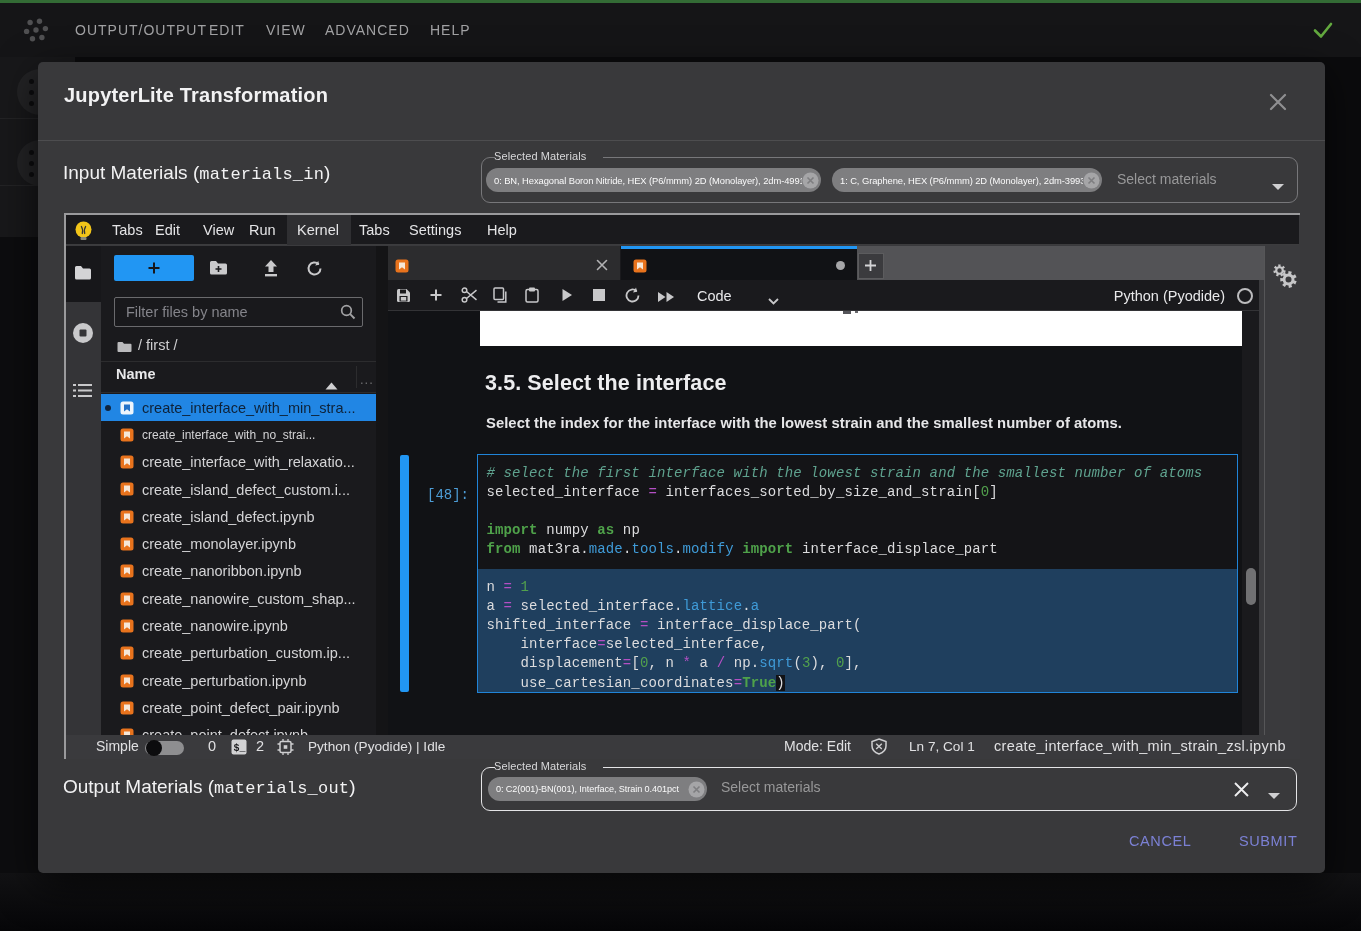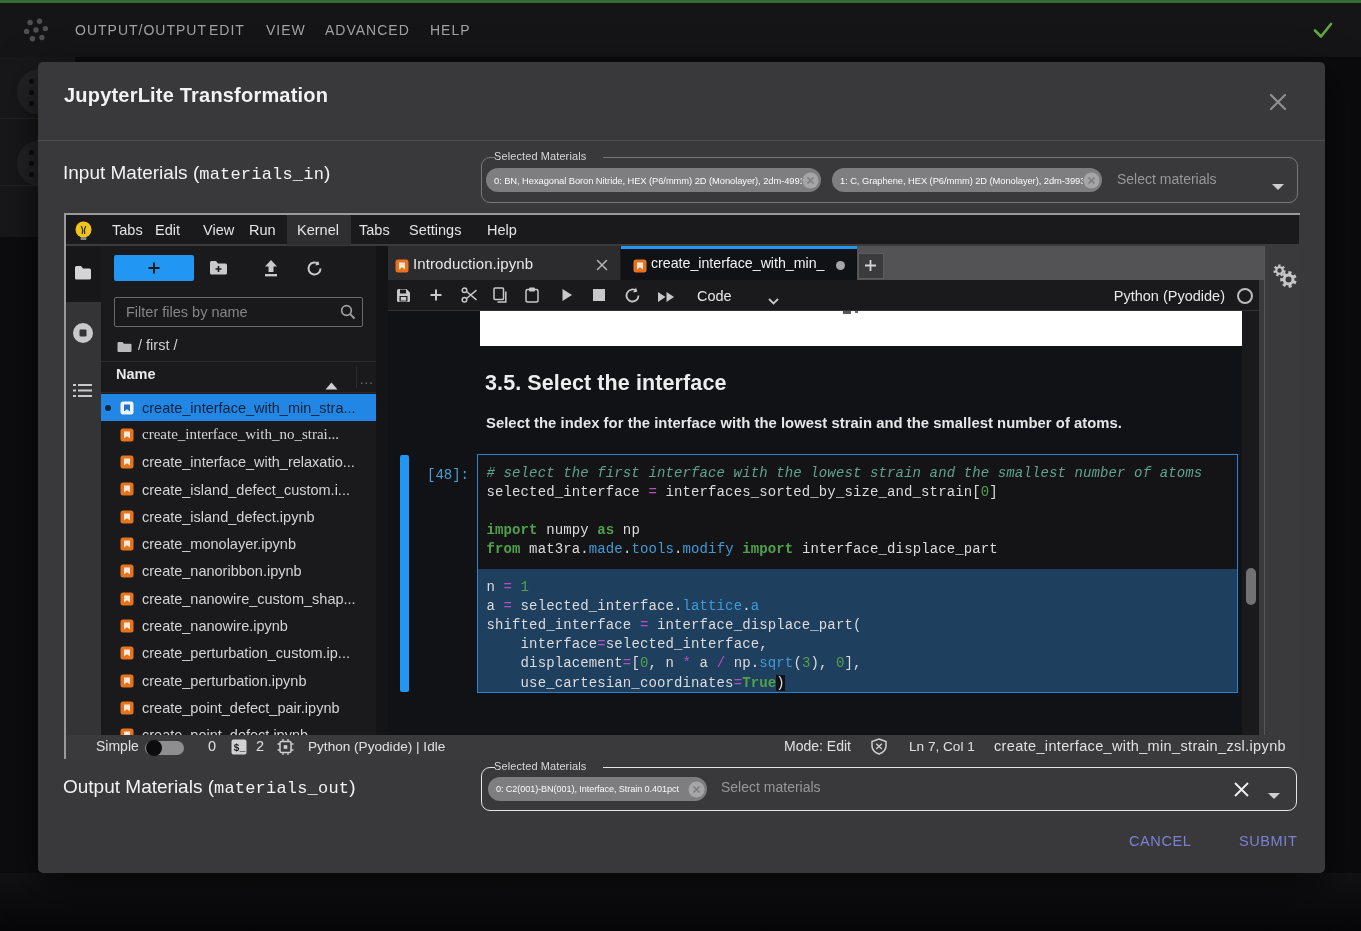--- a/index.html
+++ b/index.html
@@ -146,21 +146,21 @@
 <div class="abs" style="left:105px;top:405.0px;width:6px;height:6px;background:#10253e;border-radius:50%;"></div>
 <div class="abs" style="left:120px;top:400.5px;width:14px;height:14px;"><svg width="14" height="14">
         <rect x="0.5" y="0.5" width="13" height="13" rx="2.5" fill="#eef5fc"></rect>
         <path d="M4 3.5 L10 3.5 L10 10.5 L7 8.2 L4 10.5 Z" fill="#2472c8"></path>
       </svg></div>
 <div class="abs" style="left:142px;top:394.0px;width:230px;height:27.3px;display:flex;align-items:center;font-size:14.5px;color:#0e2238;white-space:nowrap;overflow:hidden;">create_interface_with_min_stra...</div>
 <div class="abs" style="left:120px;top:427.8px;width:14px;height:14px;"><svg width="14" height="14">
         <rect x="0.5" y="0.5" width="13" height="13" rx="2.5" fill="#e8731d"></rect>
         <path d="M4 3.5 L10 3.5 L10 10.5 L7 8.2 L4 10.5 Z" fill="#f6e7d8"></path>
       </svg></div>
-<div class="abs" style="left:142px;top:421.3px;width:230px;height:27.3px;display:flex;align-items:center;font-size:15px;color:#d4d4d6;white-space:nowrap;overflow:hidden;font-family:Liberation Serif, serif;">create_interface_with_no_strai...</div>
+<div class="abs" style="left:142px;top:421.3px;width:230px;height:27.3px;display:flex;align-items:center;font-size:12px;color:#d4d4d6;white-space:nowrap;overflow:hidden;">create_interface_with_no_strai...</div>
 <div class="abs" style="left:120px;top:455.1px;width:14px;height:14px;"><svg width="14" height="14">
         <rect x="0.5" y="0.5" width="13" height="13" rx="2.5" fill="#e8731d"></rect>
         <path d="M4 3.5 L10 3.5 L10 10.5 L7 8.2 L4 10.5 Z" fill="#f6e7d8"></path>
       </svg></div>
 <div class="abs" style="left:142px;top:448.6px;width:230px;height:27.3px;display:flex;align-items:center;font-size:14.5px;color:#d4d4d6;white-space:nowrap;overflow:hidden;">create_interface_with_relaxatio...</div>
 <div class="abs" style="left:120px;top:482.40000000000003px;width:14px;height:14px;"><svg width="14" height="14">
         <rect x="0.5" y="0.5" width="13" height="13" rx="2.5" fill="#e8731d"></rect>
         <path d="M4 3.5 L10 3.5 L10 10.5 L7 8.2 L4 10.5 Z" fill="#f6e7d8"></path>
       </svg></div>
 <div class="abs" style="left:142px;top:475.90000000000003px;width:230px;height:27.3px;display:flex;align-items:center;font-size:14.5px;color:#d4d4d6;white-space:nowrap;overflow:hidden;">create_island_defect_custom.i...</div>
@@ -209,31 +209,29 @@
         <path d="M4 3.5 L10 3.5 L10 10.5 L7 8.2 L4 10.5 Z" fill="#f6e7d8"></path>
       </svg></div>
 <div class="abs" style="left:142px;top:721.5999999999997px;width:230px;height:27.3px;display:flex;align-items:center;font-size:14.5px;color:#d4d4d6;white-space:nowrap;overflow:hidden;">create_point_defect.ipynb</div>
 <div class="abs" style="left:376px;top:246px;width:12px;height:489px;background:#141416;"></div>
 <div class="abs" style="left:388px;top:246px;width:876px;height:34px;background:#535356;"></div>
 <div class="abs" style="left:388px;top:246px;width:233px;height:34px;background:#2c2c2e;border-right:1px solid #1a1a1d;"></div>
 <div class="abs" style="left:395px;top:259px;width:13px;height:13px;"><svg width="14" height="14">
         <rect x="0.5" y="0.5" width="13" height="13" rx="2.5" fill="#e8731d"></rect>
         <path d="M4 3.5 L10 3.5 L10 10.5 L7 8.2 L4 10.5 Z" fill="#f6e7d8"></path>
       </svg></div>
-<div class="abs" style="left:413px;top:246px;width:160px;height:34px;display:flex;align-items:center;font-size:15px;letter-spacing:0.1px;color:#e8e8ea;">Introduction.ipynb</div>
 <div class="abs" style="left:595px;top:258px;width:14px;height:14px;"><svg width="14" height="14">
         <path d="M2.5 2.5 L11.5 11.5 M11.5 2.5 L2.5 11.5" stroke="#b2b2b4" stroke-width="1.6" stroke-linecap="round"></path>
       </svg></div>
 <div class="abs" style="left:621px;top:246px;width:236px;height:34px;background:#111215;"></div>
 <div class="abs" style="left:621px;top:246px;width:236px;height:3px;background:#2196f3;"></div>
 <div class="abs" style="left:633px;top:259px;width:13px;height:13px;"><svg width="14" height="14">
         <rect x="0.5" y="0.5" width="13" height="13" rx="2.5" fill="#e8731d"></rect>
         <path d="M4 3.5 L10 3.5 L10 10.5 L7 8.2 L4 10.5 Z" fill="#f6e7d8"></path>
       </svg></div>
-<div class="abs" style="left:651px;top:246px;width:180px;height:34px;display:flex;align-items:center;font-size:14.2px;color:#f2f2f4;white-space:nowrap;overflow:hidden;">create_interface_with_min_</div>
 <div class="abs" style="left:836px;top:261px;width:9px;height:9px;background:#a6a6a8;border-radius:50%;"></div>
 <div class="abs" style="left:857.5px;top:252.5px;width:26.5px;height:26px;background:#3b3b3e;border:1px solid #5c5c5e;display:flex;align-items:center;justify-content:center;">
       <svg width="13" height="13">
         <path d="M6.5 1 L6.5 12 M1 6.5 L12 6.5" stroke="#d4d4d6" stroke-width="1.8"></path>
       </svg>
     </div>
 <div class="abs" style="left:388px;top:280px;width:871px;height:31px;background:#1a1a1d;border-bottom:1px solid #333336;"></div>
 <div class="abs" style="left:396px;top:288px;width:15px;height:15px;"><svg width="15" height="15">
         <path d="M1 2.5 Q1 1 2.5 1 L10.5 1 L14 4.5 L14 12.5 Q14 14 12.5 14 L2.5 14 Q1 14 1 12.5 Z" fill="#c8c8ca"></path>
         <rect x="4" y="1.5" width="6" height="4" fill="#1a1a1d"></rect>
@@ -274,21 +272,21 @@
       </svg></div>
 <div class="abs" style="left:1000px;top:280px;width:225px;height:31px;display:flex;align-items:center;justify-content:flex-end;font-size:14.5px;color:#e8e8ea;">Python (Pyodide)</div>
 <div class="abs" style="left:1237px;top:288px;width:16px;height:16px;border:2px solid #bcbcbe;border-radius:50%;"></div>
 <div class="abs" style="left:388px;top:311px;width:854px;height:424px;background:#111215;"></div>
 <div class="abs" style="left:479.5px;top:311px;width:762.5px;height:35px;background:#ffffff;"></div>
 <div class="abs" style="left:843px;top:311px;width:8px;height:3px;background:#55555a;"></div>
 <div class="abs" style="left:855px;top:311px;width:3px;height:2px;background:#6a6a6e;"></div>
 <div class="abs" style="left:485px;top:371px;width:600px;height:26px;font-size:21.5px;font-weight:bold;color:#ededef;letter-spacing:0.1px;">3.5. Select the interface</div>
 <div class="abs" style="left:486px;top:415px;width:700px;height:20px;font-size:14.8px;font-weight:600;color:#e6e6e8;letter-spacing:0.05px;">Select the index for the interface with the lowest strain and the smallest number of atoms.</div>
 <div class="abs" style="left:400px;top:455px;width:9px;height:237px;background:#2196f3;border-radius:2px;"></div>
-<div class="abs" style="left:427px;top:466px;width:50px;height:16px;font-size:14px;color:#4d9dd6;"><span class="mono">[48]:</span></div>
+<div class="abs" style="left:427px;top:486px;width:50px;height:16px;font-size:14px;color:#4d9dd6;"><span class="mono">[48]:</span></div>
 <div class="abs" style="left:477px;top:454px;width:761px;height:239px;background:#141417;border:1px solid #2084d8;"></div>
 <div class="abs" style="left:478px;top:569px;width:759px;height:123px;background:#1f3f5e;"></div>
 <div class="abs" style="left:486.5px;top:464px;width:745px;height:230px;font-size:14px;line-height:19.05px;letter-spacing:0.12px;white-space:nowrap;">
       <span class="mono" style="display:block;"><span style="color:#5fa38f;font-style:italic;">#&nbsp;select&nbsp;the&nbsp;first&nbsp;interface&nbsp;with&nbsp;the&nbsp;lowest&nbsp;strain&nbsp;and&nbsp;the&nbsp;smallest&nbsp;number&nbsp;of&nbsp;atoms</span><br><span style="color:#dcdcde;">selected_interface&nbsp;</span><span style="color:#b44fc4;">=</span><span style="color:#dcdcde;">&nbsp;interfaces_sorted_by_size_and_strain[</span><span style="color:#52a14d;">0</span><span style="color:#dcdcde;">]</span><br>&nbsp;<br><span style="color:#4fa24a;font-weight:bold;">import</span><span style="color:#dcdcde;">&nbsp;numpy&nbsp;</span><span style="color:#4fa24a;font-weight:bold;">as</span><span style="color:#dcdcde;">&nbsp;np</span><br><span style="color:#4fa24a;font-weight:bold;">from</span><span style="color:#dcdcde;">&nbsp;mat3ra</span><span style="color:#dcdcde;">.</span><span style="color:#3f9bd8;">made</span><span style="color:#dcdcde;">.</span><span style="color:#3f9bd8;">tools</span><span style="color:#dcdcde;">.</span><span style="color:#3f9bd8;">modify</span><span style="color:#dcdcde;">&nbsp;</span><span style="color:#4fa24a;font-weight:bold;">import</span><span style="color:#dcdcde;">&nbsp;interface_displace_part</span><br>&nbsp;<br><span style="color:#dcdcde;">n&nbsp;</span><span style="color:#b44fc4;">=</span><span style="color:#52a14d;">&nbsp;1</span><br><span style="color:#dcdcde;">a&nbsp;</span><span style="color:#b44fc4;">=</span><span style="color:#dcdcde;">&nbsp;selected_interface</span><span style="color:#dcdcde;">.</span><span style="color:#3f9bd8;">lattice</span><span style="color:#dcdcde;">.</span><span style="color:#3f9bd8;">a</span><br><span style="color:#dcdcde;">shifted_interface&nbsp;</span><span style="color:#b44fc4;">=</span><span style="color:#dcdcde;">&nbsp;interface_displace_part(</span><br><span style="color:#dcdcde;">&nbsp;&nbsp;&nbsp;&nbsp;interface</span><span style="color:#b44fc4;">=</span><span style="color:#dcdcde;">selected_interface,</span><br><span style="color:#dcdcde;">&nbsp;&nbsp;&nbsp;&nbsp;displacement</span><span style="color:#b44fc4;">=</span><span style="color:#dcdcde;">[</span><span style="color:#52a14d;">0</span><span style="color:#dcdcde;">,&nbsp;n&nbsp;</span><span style="color:#b44fc4;">*</span><span style="color:#dcdcde;">&nbsp;a&nbsp;</span><span style="color:#b44fc4;">/</span><span style="color:#dcdcde;">&nbsp;np</span><span style="color:#dcdcde;">.</span><span style="color:#3f9bd8;">sqrt</span><span style="color:#dcdcde;">(</span><span style="color:#52a14d;">3</span><span style="color:#dcdcde;">),&nbsp;</span><span style="color:#52a14d;">0</span><span style="color:#dcdcde;">],</span><br><span style="color:#dcdcde;">&nbsp;&nbsp;&nbsp;&nbsp;use_cartesian_coordinates</span><span style="color:#b44fc4;">=</span><span style="color:#4fa24a;font-weight:bold;">True</span><span style="color:#dcdcde;background:#111215;">)</span></span>
     </div>
 <div class="abs" style="left:1242px;top:311px;width:17px;height:424px;background:#1a1a1d;"></div>
 <div class="abs" style="left:1246px;top:568px;width:10px;height:37px;background:#717173;border-radius:5px;"></div>
 <div class="abs" style="left:1264px;top:246px;width:36px;height:489px;background:#3a3a3d;border-left:1.5px solid #565658;"></div>
 <div class="abs" style="left:1272px;top:263px;width:26px;height:26px;"><svg width="26" height="26">
         <path d="M13.70,7.50 L13.18,9.99 L11.46,9.41 L10.37,10.84 L11.37,12.35 L9.10,13.49 L8.48,11.79 L6.68,11.82 L6.12,13.54 L3.81,12.48 L4.76,10.94 L3.61,9.55 L1.91,10.19 L1.30,7.72 L3.10,7.50 L3.47,5.73 L1.91,4.81 L3.46,2.79 L4.76,4.06 L6.37,3.25 L6.12,1.46 L8.66,1.41 L8.48,3.21 L10.12,3.96 L11.37,2.65 L12.99,4.61 L11.46,5.59 L11.90,7.34 Z M9.70,7.50 A2.2,2.2 0 1 0 5.30,7.50 A2.2,2.2 0 1 0 9.70,7.50 Z" fill="#c6c6c8" fill-rule="evenodd"></path>

